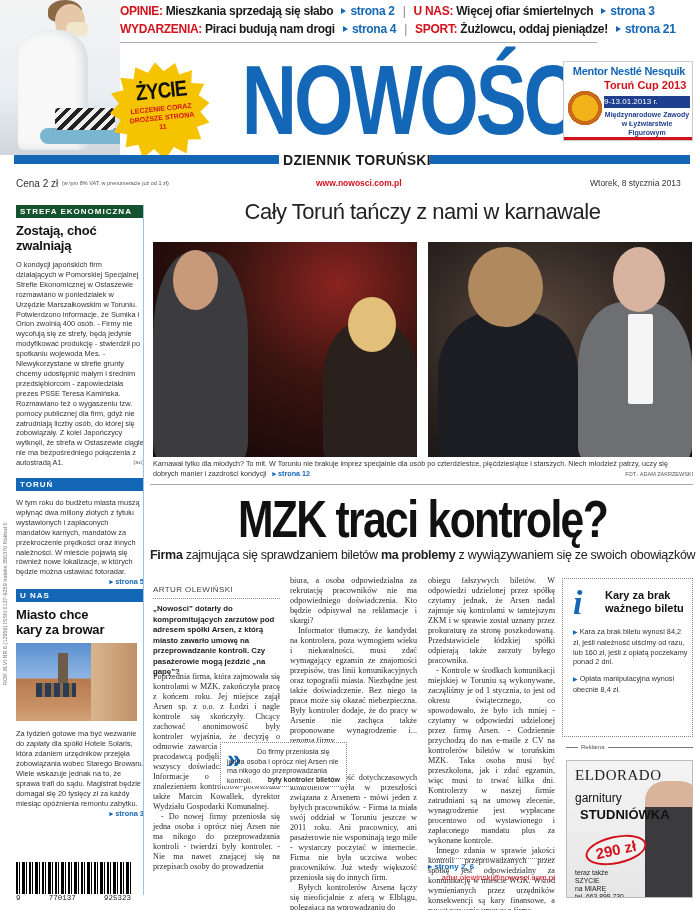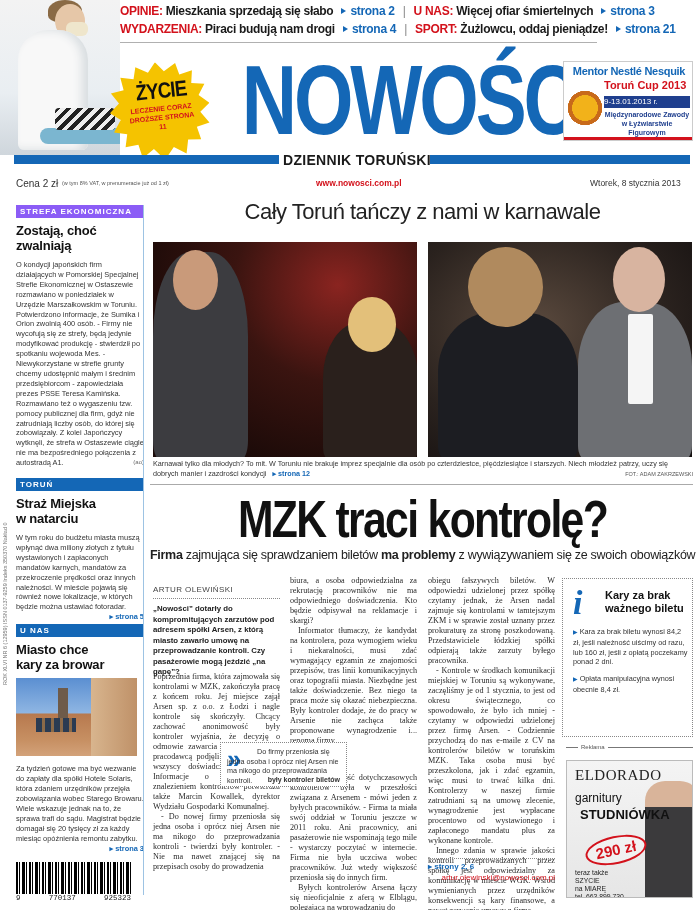--- a/index.html
+++ b/index.html
@@ -47,21 +47,21 @@
   
   .price { position: absolute; left: 16px; top: 178px; font-size: 10px; color: #333; }
   .price-note { position: absolute; left: 62px; top: 180px; font-size: 5.5px; color: #555; }
   .url { position: absolute; left: 316px; top: 178px; font-size: 8.5px; font-weight: bold; color: #d3121c; }
   .date { position: absolute; left: 590px; top: 178px; font-size: 8.5px; color: #333; }
 
   
   .sidebar { position: absolute; left: 16px; top: 205px; width: 128px; }
   .sidebar-vline { position: absolute; left: 143px; top: 205px; width: 1px; height: 690px; background: #9dc3e3; }
   .sec-head { height: 13px; line-height: 13px; color: #fff; font-size: 8px; font-weight: bold; letter-spacing: 1px; padding-left: 4px; }
-  .sec-red { background: #8b5cf6; }
+  .sec-red { background: #14532d; }
   .sec-blue { background: #1467b6; }
   .side-title { font-size: 13px; font-weight: bold; color: #111; line-height: 15px; margin: 5px 0 4px 0; letter-spacing: -0.2px; }
   .side-body { font-size: 7.4px; color: #333; line-height: 9.9px; margin-top: 7px; }
   .side-more { color: #1467b6; font-weight: bold; float: right; }
   .side-sig { float: right; color: #666; font-size: 6px; }
   .brewery { width: 121px; height: 78px; margin: 6px 0 8px 0; background: linear-gradient(180deg,#5b8fd1 0%,#8fb6e3 45%,#b7794e 46%,#c79063 80%,#d3a27a 100%); position: relative; overflow: hidden; }
   .brewery .tower { position: absolute; left: 42px; top: 10px; width: 10px; height: 32px; background: #6e5b4a; }
   .brewery .bldg { position: absolute; left: 75px; top: 0; width: 46px; height: 78px; background: linear-gradient(90deg,#d8b58e,#bf9168); }
   .brewery .win { position: absolute; left: 20px; top: 40px; width: 40px; height: 14px; background: repeating-linear-gradient(90deg,#2b3b52 0 6px,#8c6a48 6px 9px); }
 
@@ -178,21 +178,20 @@
 
 <div class="sidebar">
   <div>
     <div class="sec-head sec-red">STREFA EKONOMICZNA</div>
     <div class="side-title">Zostają, choć zwalniają</div>
     <div class="side-body"><span>O kondycji japońskich firm działających w Pomorskiej Specjalnej Strefie Ekonomicznej w Ostaszewie rozmawiano w poniedziałek w Urzędzie Marszałkowskim w Toruniu. Potwierdzono informacje, że Sumika i Orion zwolnią 400 osób. - Firmy nie wycofują się ze strefy, będą jedynie modyfikować produkcję - stwierdził po spotkaniu wojewoda Mes. - Niewykorzystane w strefie grunty chcemy udostępnić małym i średnim przedsiębiorcom - zapowiedziała prezes PSSE Teresa Kamińska. Rozmawiano też o wygaszeniu tzw. pomocy publicznej dla firm, gdyż nie zatrudniają liczby osób, do której się zobowiązały. Z kolei Japończycy wytknęli, że strefa w Ostaszewie ciągle nie ma bezpośredniego połączenia z autostradą A1.</span> <span class="side-sig">(ao)</span></div>
   </div>
   <div style="height:10px;"></div>
   <div>
     <div class="sec-head sec-blue">TORUŃ</div>
-    <div class="side-title" style="width:90px;">Straż Miejska w natarciu</div>
     <div class="side-body"><span>W tym roku do budżetu miasta muszą wpłynąć dwa miliony złotych z tytułu wystawionych i zapłaconych mandatów karnych, mandatów za przekroczenie prędkości oraz innych należności. W mieście pojawią się również nowe lokalizacje, w których będzie można ustawiać fotoradar.</span> <span class="side-more">▸ <span>strona 5</span></span></div>
   </div>
   <div style="height:12px;"></div>
   <div>
     <div class="sec-head sec-blue">U NAS</div>
     <div class="side-title" style="width:100px;">Miasto chce kary za browar</div>
     <div class="brewery">
         <div class="tower"></div>
         <div class="win"></div>
         <div class="bldg"></div>

